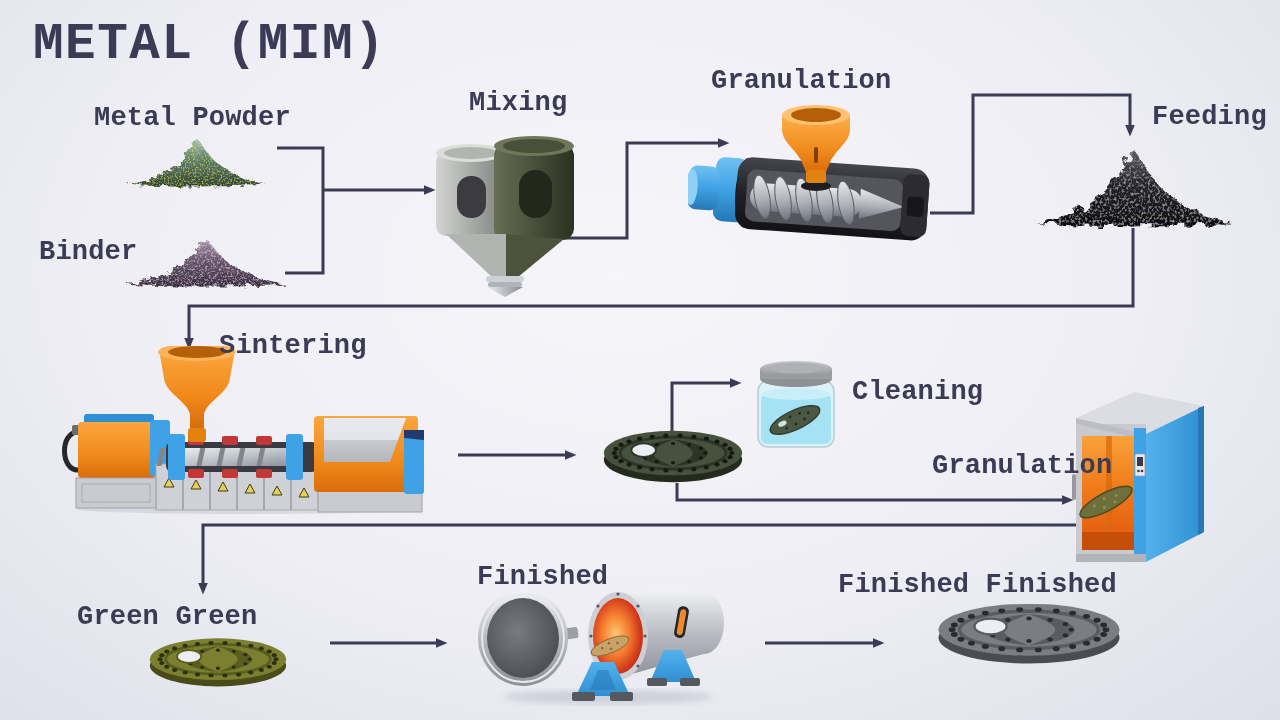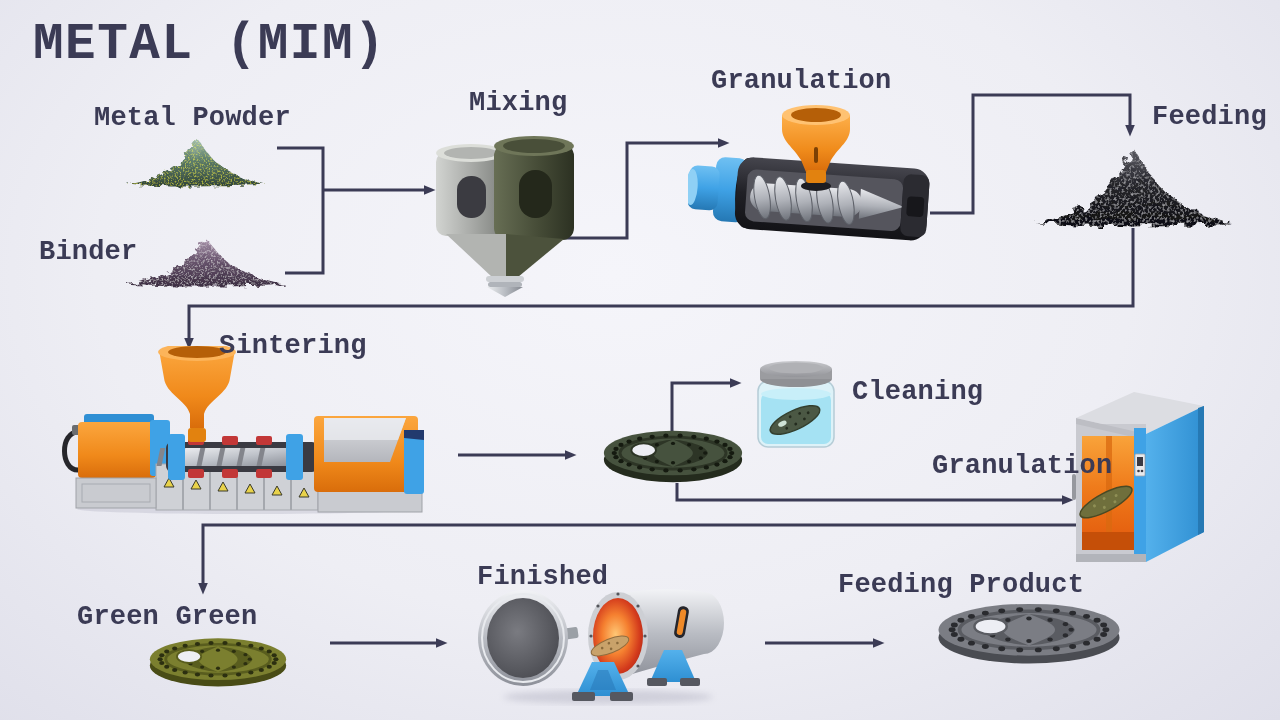--- a/index.html
+++ b/index.html
@@ -51,21 +51,21 @@
   <div class="lbl" style="left:94px;top:103px">Metal Powder</div>
   <div class="lbl" style="left:39px;top:237px">Binder</div>
   <div class="lbl" style="left:469px;top:88px">Mixing</div>
   <div class="lbl" style="left:711px;top:66px">Granulation</div>
   <div class="lbl" style="left:1152px;top:102px">Feeding</div>
   <div class="lbl" style="left:219px;top:331px">Sintering</div>
   <div class="lbl" style="left:852px;top:377px">Cleaning</div>
   <div class="lbl" style="left:932px;top:451px">Granulation</div>
   <div class="lbl" style="left:77px;top:602px">Green Green</div>
   <div class="lbl" style="left:477px;top:562px">Finished</div>
-  <div class="lbl" style="left:838px;top:570px">Feeding Product</div>
+  <div class="lbl" style="left:838px;top:570px">Finished Finished</div>
 
   <div class="ill" style="left:122px;top:130px;width:150px;height:60px">
       <svg viewBox="0 0 160 64" preserveAspectRatio="none">
     <defs>
       <linearGradient id="gpl3" x1="0" y1="0" x2="0" y2="1">
         <stop offset="0" stop-color="#a9c3b2"></stop>
             <stop offset=".45" stop-color="#5f7f6c"></stop>
             <stop offset="1" stop-color="#31453a"></stop>
       </linearGradient>
       <filter id="fpl3" x="-15%" y="-25%" width="130%" height="150%">

